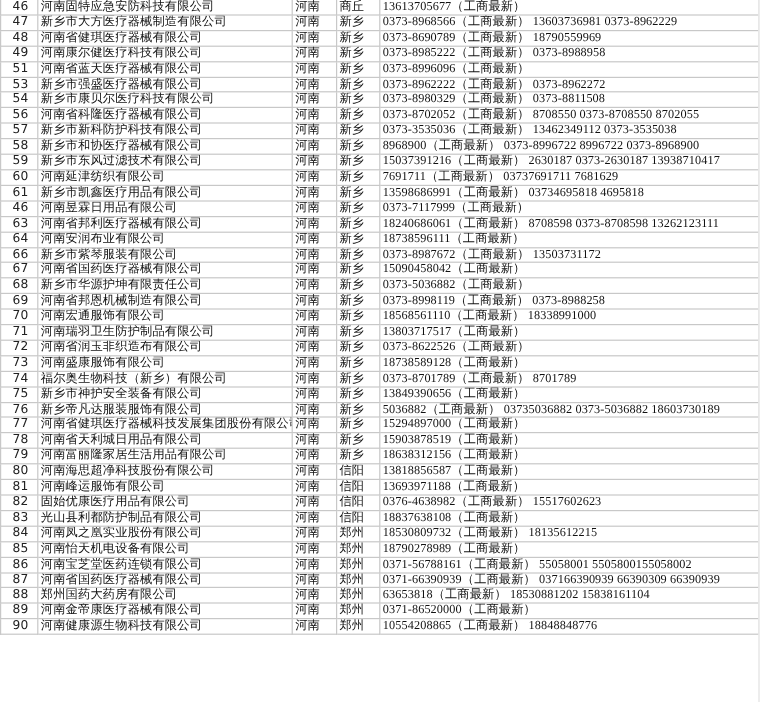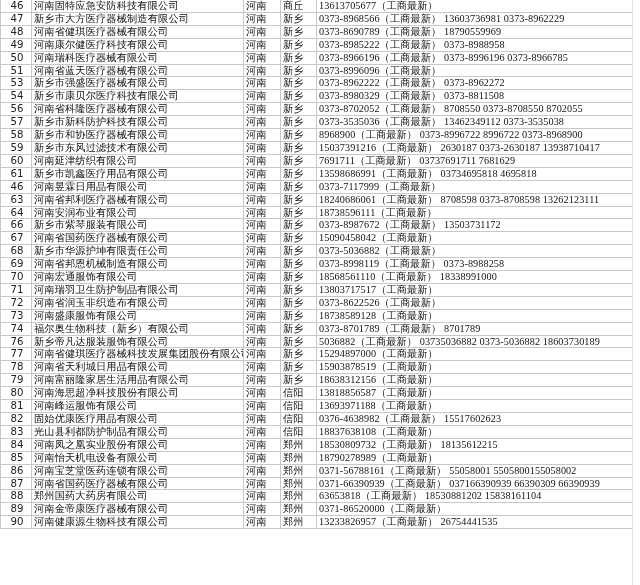--- a/index.html
+++ b/index.html
@@ -92,27 +92,20 @@
           <td class="phone">0373-8690789（工商最新） 18790559969</td>
         </tr>
         <tr>
           <td class="num">49</td>
           <td class="company">河南康尔健医疗科技有限公司</td>
           <td class="prov">河南</td>
           <td class="city">新乡</td>
           <td class="phone">0373-8985222（工商最新） 0373-8988958</td>
         </tr>
         <tr>
-          <td class="num">50</td>
-          <td class="company">河南瑞科医疗器械有限公司</td>
-          <td class="prov">河南</td>
-          <td class="city">新乡</td>
-          <td class="phone">0373-8966196（工商最新） 0373-8996196 0373-8966785</td>
-        </tr>
-        <tr>
           <td class="num">51</td>
           <td class="company">河南省蓝天医疗器械有限公司</td>
           <td class="prov">河南</td>
           <td class="city">新乡</td>
           <td class="phone">0373-8996096（工商最新）</td>
         </tr>
         <tr>
           <td class="num">53</td>
           <td class="company">新乡市强盛医疗器械有限公司</td>
           <td class="prov">河南</td>
@@ -246,20 +239,27 @@
           <td class="phone">18738589128（工商最新）</td>
         </tr>
         <tr>
           <td class="num">74</td>
           <td class="company">福尔奥生物科技（新乡）有限公司</td>
           <td class="prov">河南</td>
           <td class="city">新乡</td>
           <td class="phone">0373-8701789（工商最新） 8701789</td>
         </tr>
         <tr>
+          <td class="num">75</td>
+          <td class="company">新乡市神护安全装备有限公司</td>
+          <td class="prov">河南</td>
+          <td class="city">新乡</td>
+          <td class="phone">13849390656（工商最新）</td>
+        </tr>
+        <tr>
           <td class="num">76</td>
           <td class="company">新乡帝凡达服装服饰有限公司</td>
           <td class="prov">河南</td>
           <td class="city">新乡</td>
           <td class="phone">5036882（工商最新） 03735036882 0373-5036882 18603730189</td>
         </tr>
         <tr>
           <td class="num">77</td>
           <td class="company">河南省健琪医疗器械科技发展集团股份有限公司</td>
           <td class="prov">河南</td>
@@ -348,18 +348,18 @@
           <td class="company">河南金帝康医疗器械有限公司</td>
           <td class="prov">河南</td>
           <td class="city">郑州</td>
           <td class="phone">0371-86520000（工商最新）</td>
         </tr>
         <tr>
           <td class="num">90</td>
           <td class="company">河南健康源生物科技有限公司</td>
           <td class="prov">河南</td>
           <td class="city">郑州</td>
-          <td class="phone">13233826957（工商最新） 26754441535</td>
+          <td class="phone">10554208865（工商最新） 18848848776</td>
         </tr>
       </tbody>
   </table>
   <div class="right-edge"></div>
 </div>
 
 </body></html>

